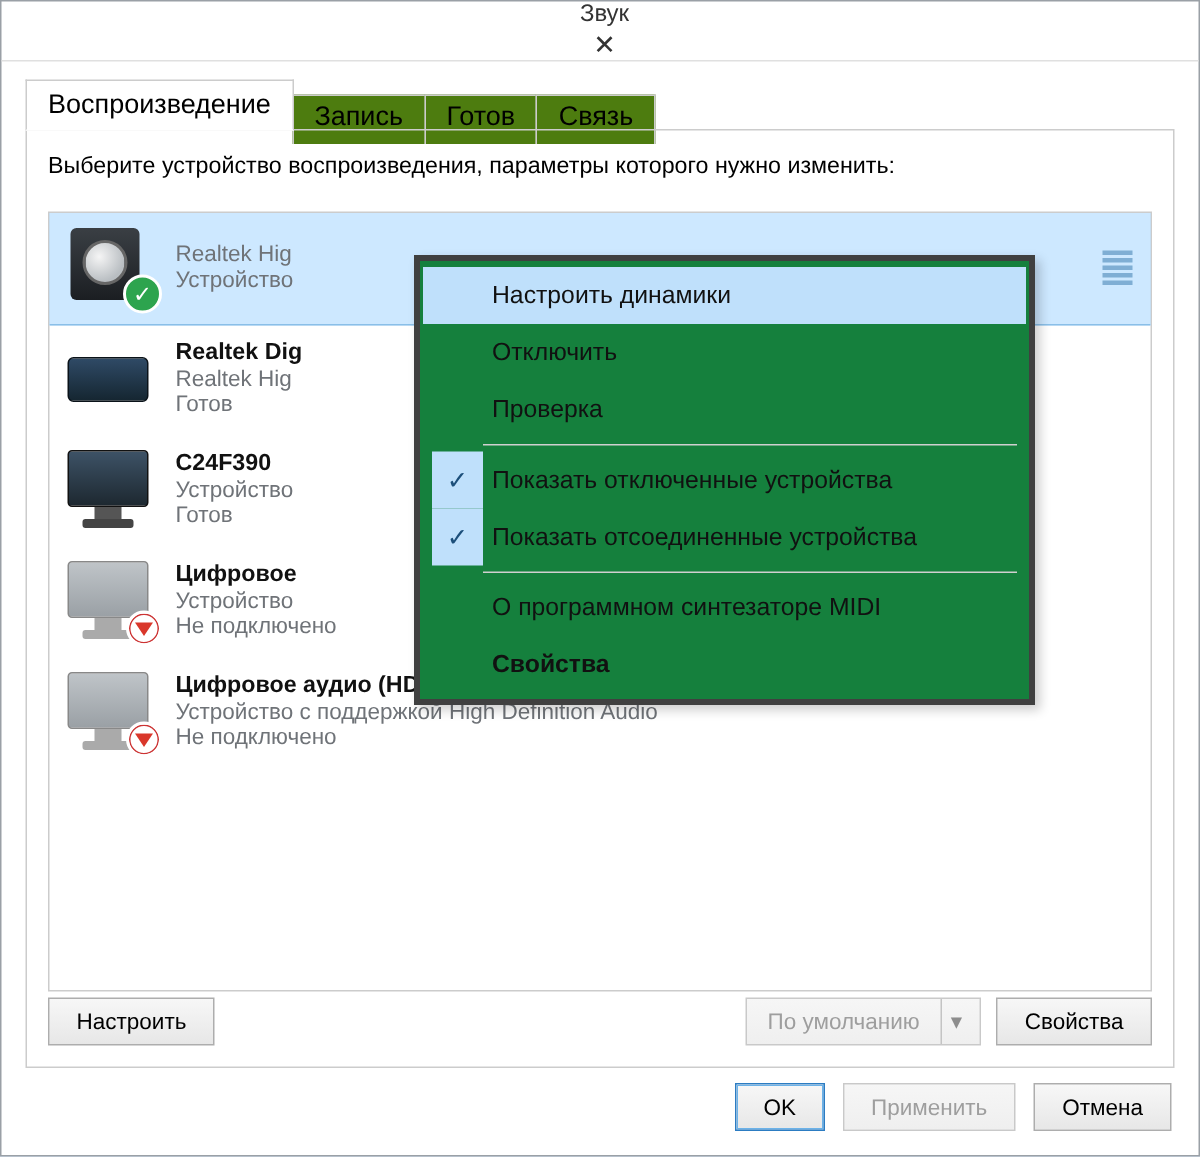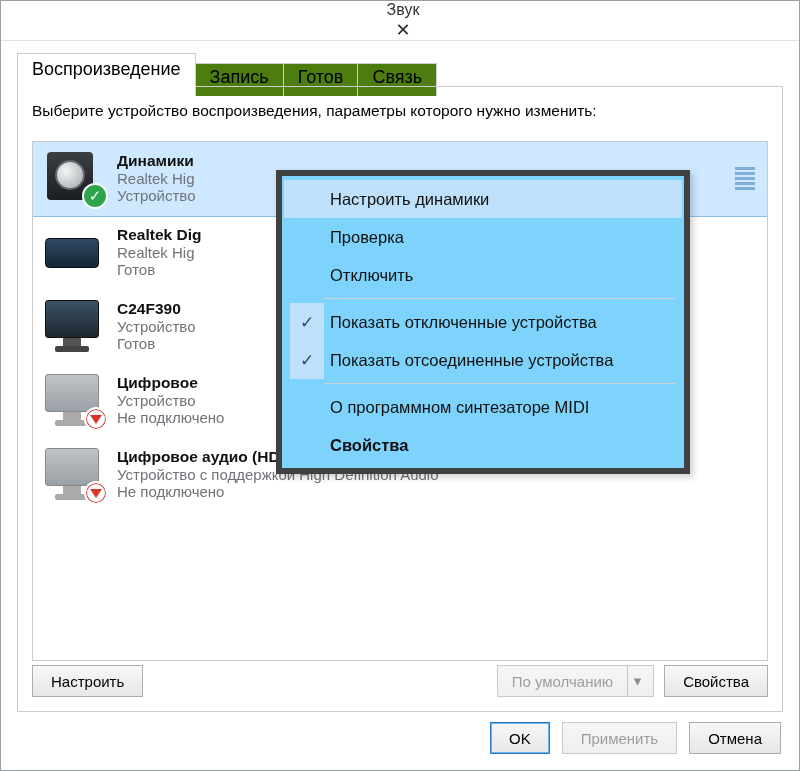--- a/index.html
+++ b/index.html
@@ -177,22 +177,22 @@
   .level-bars span:nth-child(2){width:20px;}
   .level-bars span:nth-child(3){width:20px;}
   .level-bars span:nth-child(4){width:20px;}
   .level-bars span:nth-child(5){width:20px;}
 
   
   .context-menu {
     position:absolute;
     left: 243px; top: 28px;
     width: 414px;
-    background:#7dd3fc;
-    border:6px solid #404040;
+    background:#15803d;
+    border:4px solid #404040;
     box-shadow: 3px 3px 7px rgba(0,0,0,.2);
     padding: 4px 2px;
     z-index: 50;
   }
   .cm-row {
     display:flex; align-items:center;
     height:38px;
     padding-left:6px;
     cursor:pointer;
   }
@@ -273,21 +273,20 @@
 
     <div class="device-list" id="device-list">
 
       <div class="device-row selected">
           <div class="dev-icon speaker-icon">
             <div class="box"></div>
             <div class="cone"></div>
             <div class="check-badge">✓</div>
           </div>
           <div class="dev-text">
-            <div class="dev-title">Динамики</div>
             <div class="dev-sub">Realtek Hig</div>
             <div class="dev-sub">Устройство</div>
           </div>
           <div class="level-bars">
             <span></span>
             <span></span>
             <span></span>
             <span></span>
             <span></span>
           </div>
@@ -340,25 +339,25 @@
             <div class="dev-sub">Не подключено</div>
           </div>
         </div>
         <div class="context-menu" id="context-menu">
           <div class="cm-row highlight">
             <div class="cm-check-col"></div>
             <div class="cm-label">Настроить динамики</div>
           </div>
           <div class="cm-row">
             <div class="cm-check-col"></div>
-            <div class="cm-label">Проверка</div>
+            <div class="cm-label">Отключить</div>
           </div>
           <div class="cm-row">
             <div class="cm-check-col"></div>
-            <div class="cm-label">Отключить</div>
+            <div class="cm-label">Проверка</div>
           </div>
           <div class="cm-sep"></div>
           <div class="cm-row">
             <div class="cm-check-col on-strip">✓</div>
             <div class="cm-label">Показать отключенные устройства</div>
           </div>
           <div class="cm-row">
             <div class="cm-check-col on-strip">✓</div>
             <div class="cm-label">Показать отсоединенные устройства</div>
           </div>

